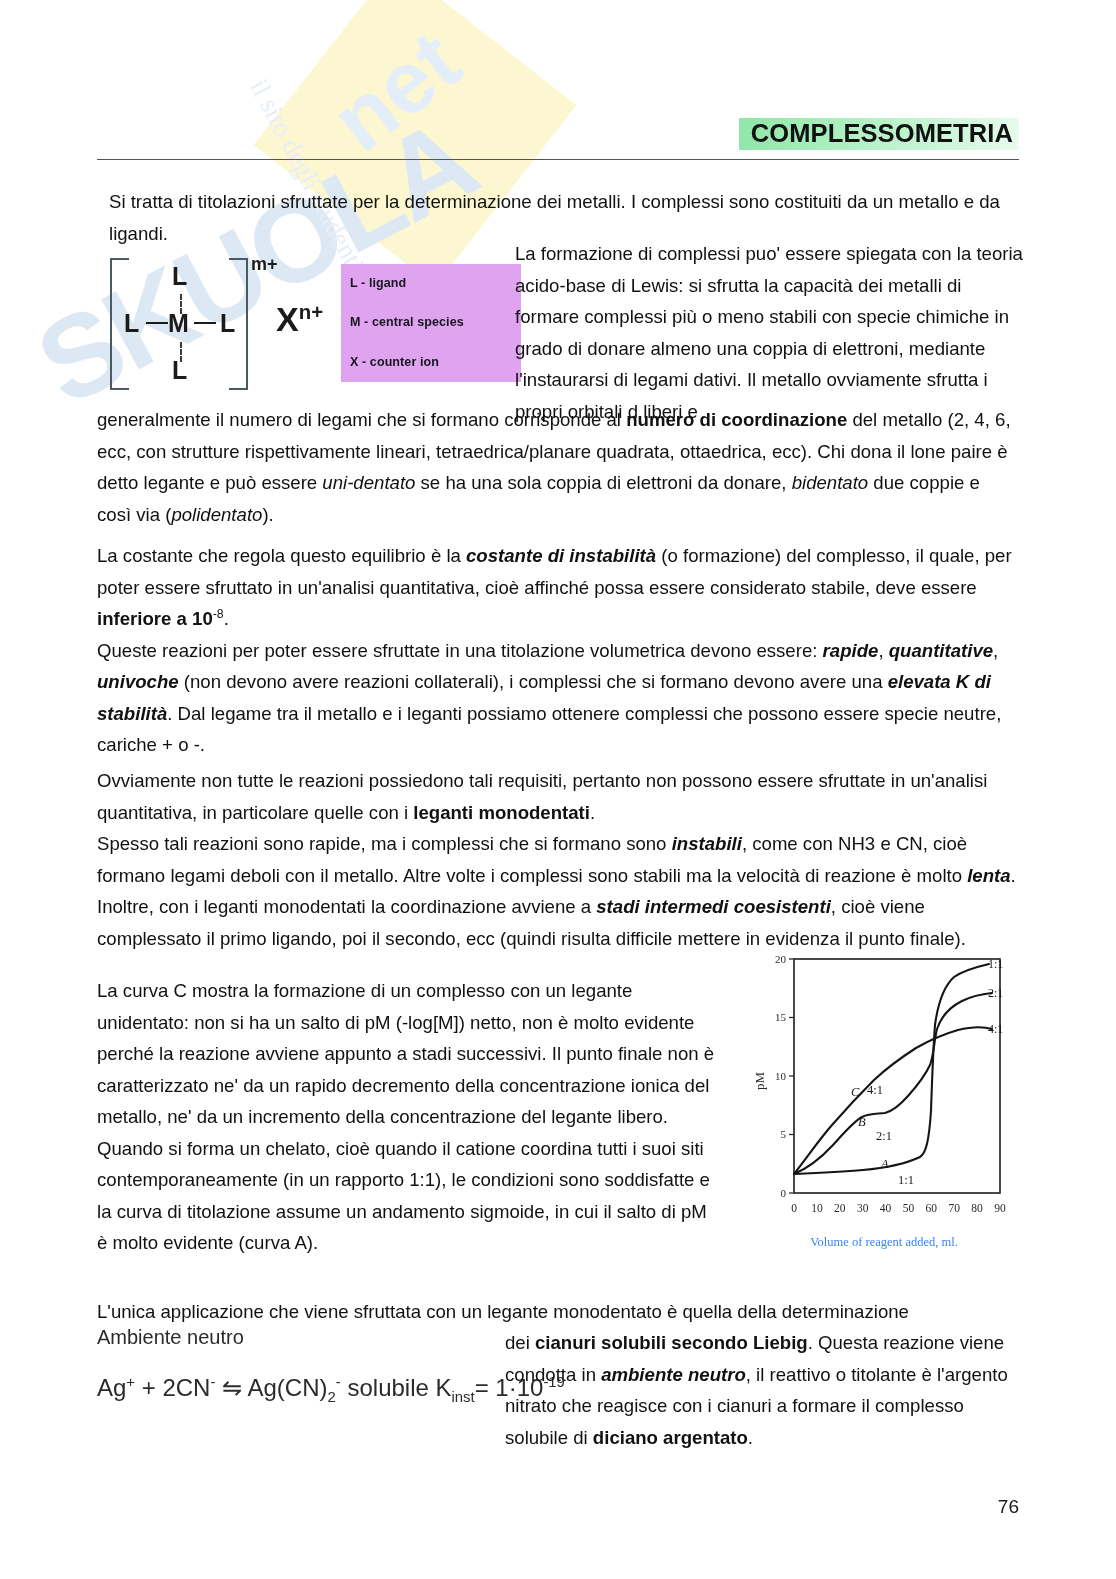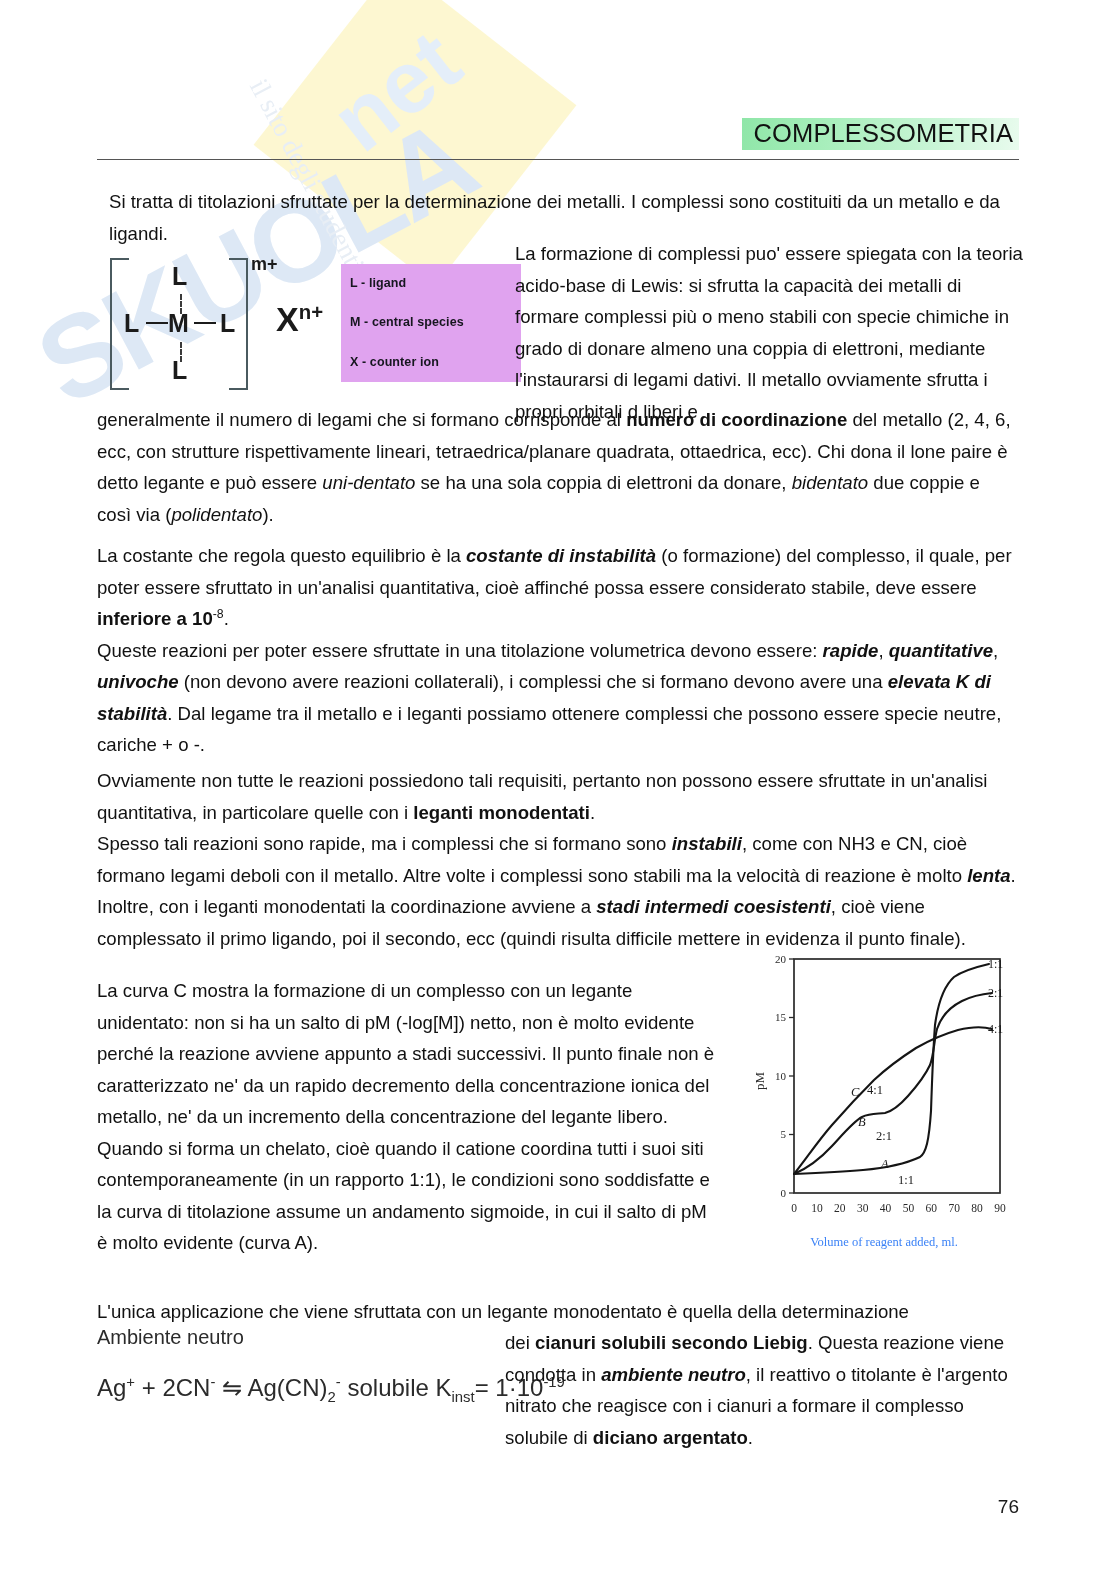--- a/index.html
+++ b/index.html
@@ -72,21 +72,21 @@
     left: 97px; top: 118px;
     width: 922px;
   }
   .title-row {
     text-align: right;
     height: 36px;
   }
   .doc-title {
     display: inline-block;
     font-size: 25.5px;
-    font-weight: normal;
+    font-weight: bold;
     color: #111111;
     background: linear-gradient(100deg, #8fe6a8 0%, #a7eebb 30%, #c9f5d6 70%, #e9fbee 100%);
     padding: 1px 6px 2px 12px;
     letter-spacing: .1px;
     line-height: 1.15;
   }
   .header-rule {
     border-top: 1.6px solid #555555;
     margin-top: 5px;
   }

